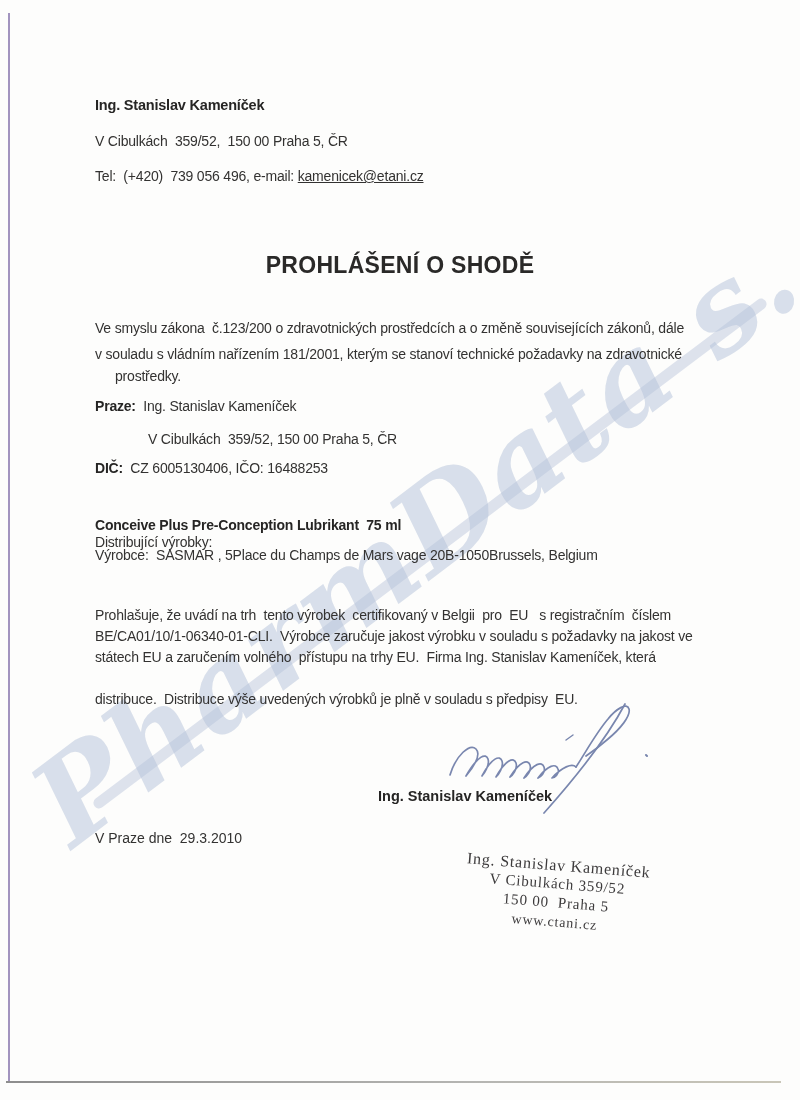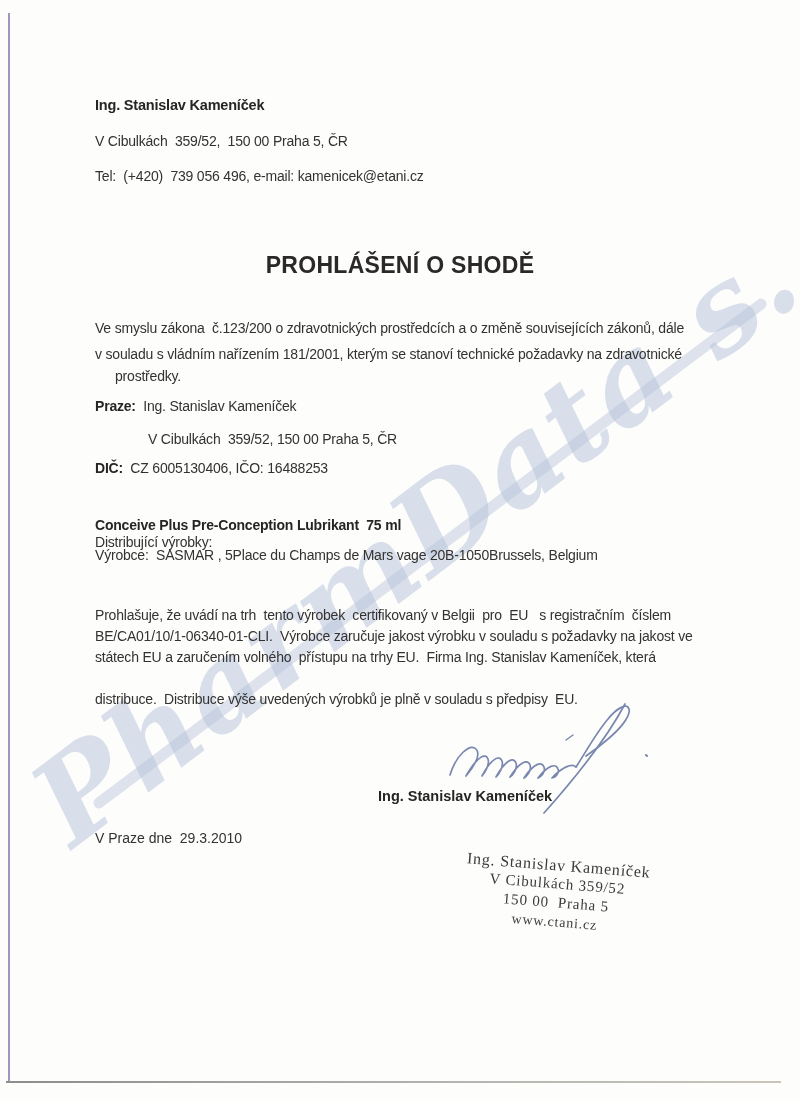--- a/index.html
+++ b/index.html
@@ -64,21 +64,21 @@
   .doc-title {
     position: absolute; left: 0; top: 252px;
     width: 800px;
     text-align: center;
     font-size: 23px;
     font-weight: bold;
     letter-spacing: 0.3px;
     color: #2a2928;
   }
   .para { line-height: 21.5px; }
-  .email-link { }
+  .email-link { text-decoration: underline; }
   .indented { left: 148px; }
   .label-bold { font-weight: bold; color: #262524; }
   
   .signature-svg {
     position: absolute; left: 420px; top: 693px;
     width: 235px; height: 125px;
   }
   .signer-name {
     position: absolute; left: 378px; top: 788px;
     font-size: 14.5px; font-weight: bold; color: #262524;

